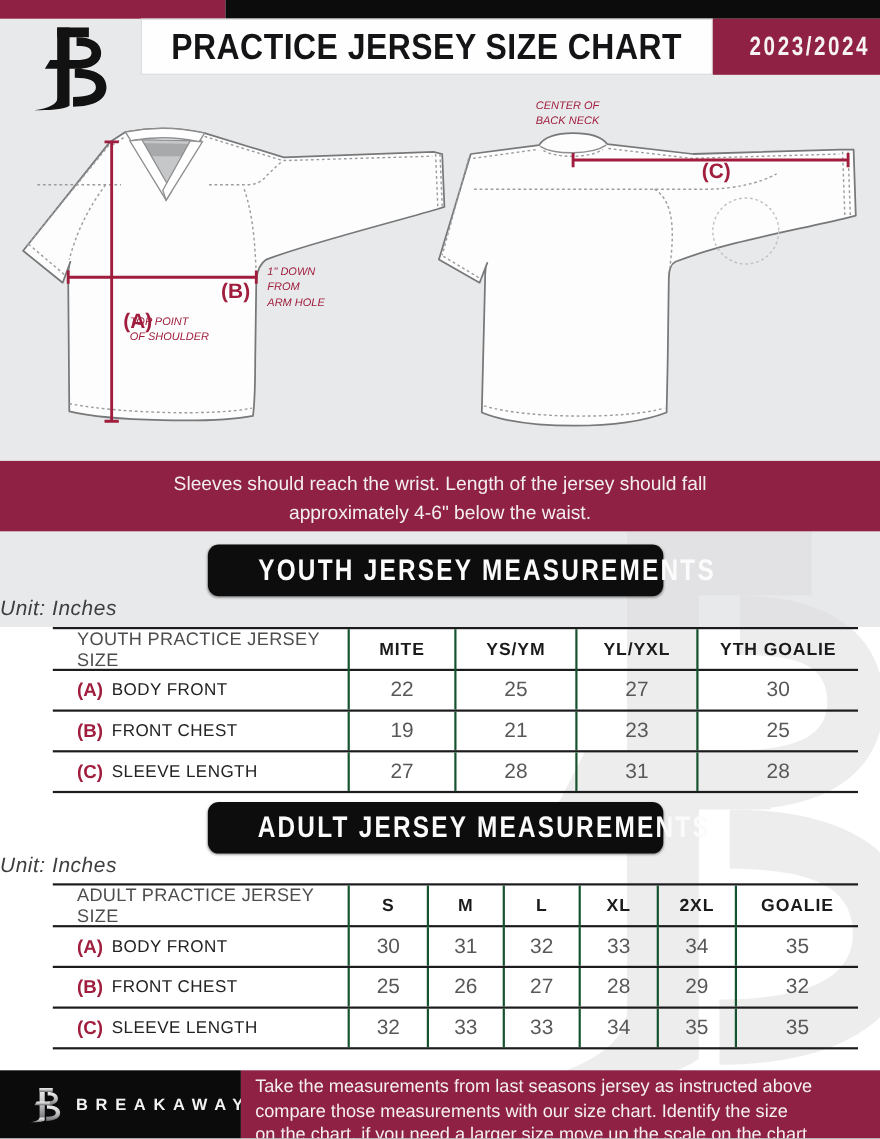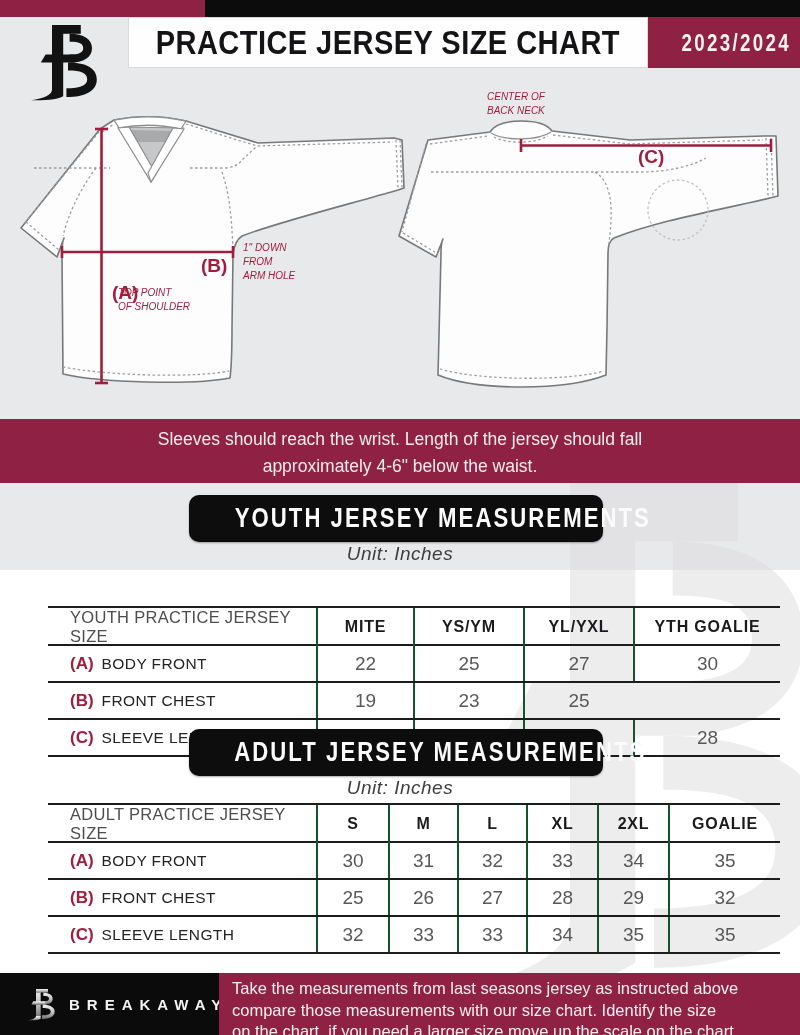--- a/index.html
+++ b/index.html
@@ -27,21 +27,21 @@
   
   .banner{left:0;top:419px;width:800px;height:64px;background:#8e2144;color:#f4edf0;
           text-align:center;white-space:pre-line;font-size:17.5px;line-height:27px;
           padding-top:7px;box-sizing:border-box;z-index:4;}
   
   .pill{left:189px;width:414px;height:47px;background:#0d0d0e;border-radius:10px;
         display:flex;align-items:center;justify-content:flex-start;z-index:4;
         box-shadow:0 1px 2px rgba(0,0,0,.35);}
   .pill-text{color:#fbfbfb;font-weight:700;font-size:27px;letter-spacing:2.5px;white-space:nowrap;
              display:inline-block;transform:scaleX(.82);transform-origin:center;}
-  .unit{left:0;width:800px;text-align:center;font-style:italic;font-size:19px;color:#3d3e40;
+  .unit{left:0;width:800px;text-align:left;font-style:italic;font-size:19px;color:#3d3e40;
         z-index:4;letter-spacing:.5px;}
   
   .size-table{left:48px;width:732px;border-top:2.5px solid #1c1c1e;border-bottom:2.5px solid #1c1c1e;z-index:4;}
   .tr{display:grid;align-items:center;height:35px;border-bottom:2px solid #1c1c1e;background:transparent;}
   .tr.head{height:36px;}
   .tr.last{border-bottom:none;}
   .youth-grid{grid-template-columns:268px 97px 110px 110px 1fr;}
   .adult-grid{grid-template-columns:268px 72px 69px 69px 71px 71px 1fr;}
   .cell{height:100%;display:flex;align-items:center;justify-content:center;box-sizing:border-box;}
   .cell + .cell{border-left:2px solid #14532d;}
@@ -178,21 +178,21 @@
 OF SHOULDER</div>
 
   <div class="abs banner">Sleeves should reach the wrist. Length of the jersey should fall
 approximately 4-6" below the waist.</div>
 
   <div class="abs pill" style="top:495px;">
     <span class="pill-text">YOUTH JERSEY MEASUREMENTS</span>
   </div>
   <div class="abs unit" style="top:543px;">Unit: Inches</div>
 
-  <div class="abs size-table" style="top:570px;margin-top:36px;">
+  <div class="abs size-table" style="top:570px;">
     <div class="tr head youth-grid">
       <div class="cell th-label">YOUTH PRACTICE JERSEY SIZE</div>
       <div class="cell th">MITE</div>
       <div class="cell th">YS/YM</div>
       <div class="cell th">YL/YXL</div>
       <div class="cell th">YTH GOALIE</div>
     </div>
     <div class="tr youth-grid">
       <div class="cell row-label">
         <span class="letter">(A)</span>
@@ -202,20 +202,21 @@
       <div class="cell v">25</div>
       <div class="cell v">27</div>
       <div class="cell v">30</div>
     </div>
     <div class="tr youth-grid">
       <div class="cell row-label">
         <span class="letter">(B)</span>
         <span class="rlabel">FRONT CHEST</span>
       </div>
       <div class="cell v">19</div>
+      <div class="cell v">21</div>
       <div class="cell v">23</div>
       <div class="cell v">25</div>
     </div>
     <div class="tr youth-grid last">
       <div class="cell row-label">
         <span class="letter">(C)</span>
         <span class="rlabel">SLEEVE LENGTH</span>
       </div>
       <div class="cell v">27</div>
       <div class="cell v">28</div>

